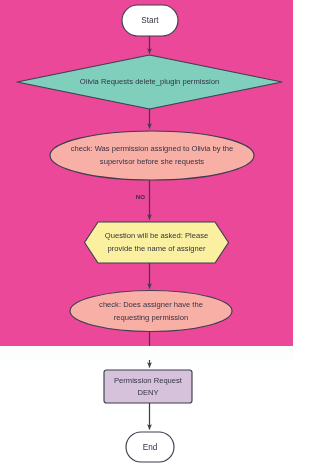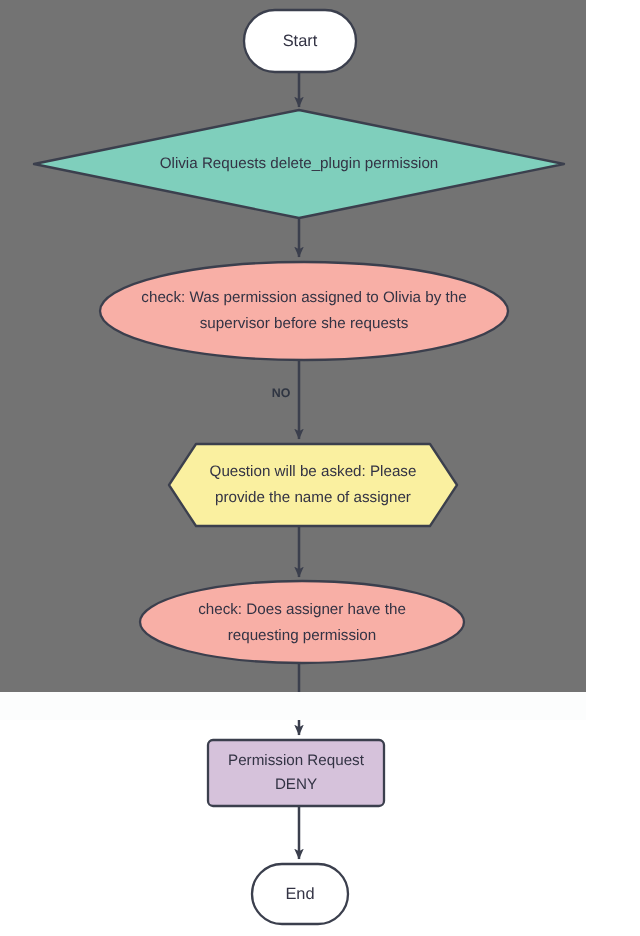--- a/index.html
+++ b/index.html
@@ -11,21 +11,21 @@
   body {
     width: 293px;
     height: 468px;
     font-family: "Liberation Sans", sans-serif;
     overflow: hidden;
   }
   #flow-canvas {
     position: relative;
     width: 293px;
     height: 360px;
-    background: #737373;
+    background: #ec4899;
   }
   #flow-svg {
     position: absolute;
     top: 0;
     left: 0;
     width: 293px;
     height: 468px;
     display: block;
   }
   .node-label {

